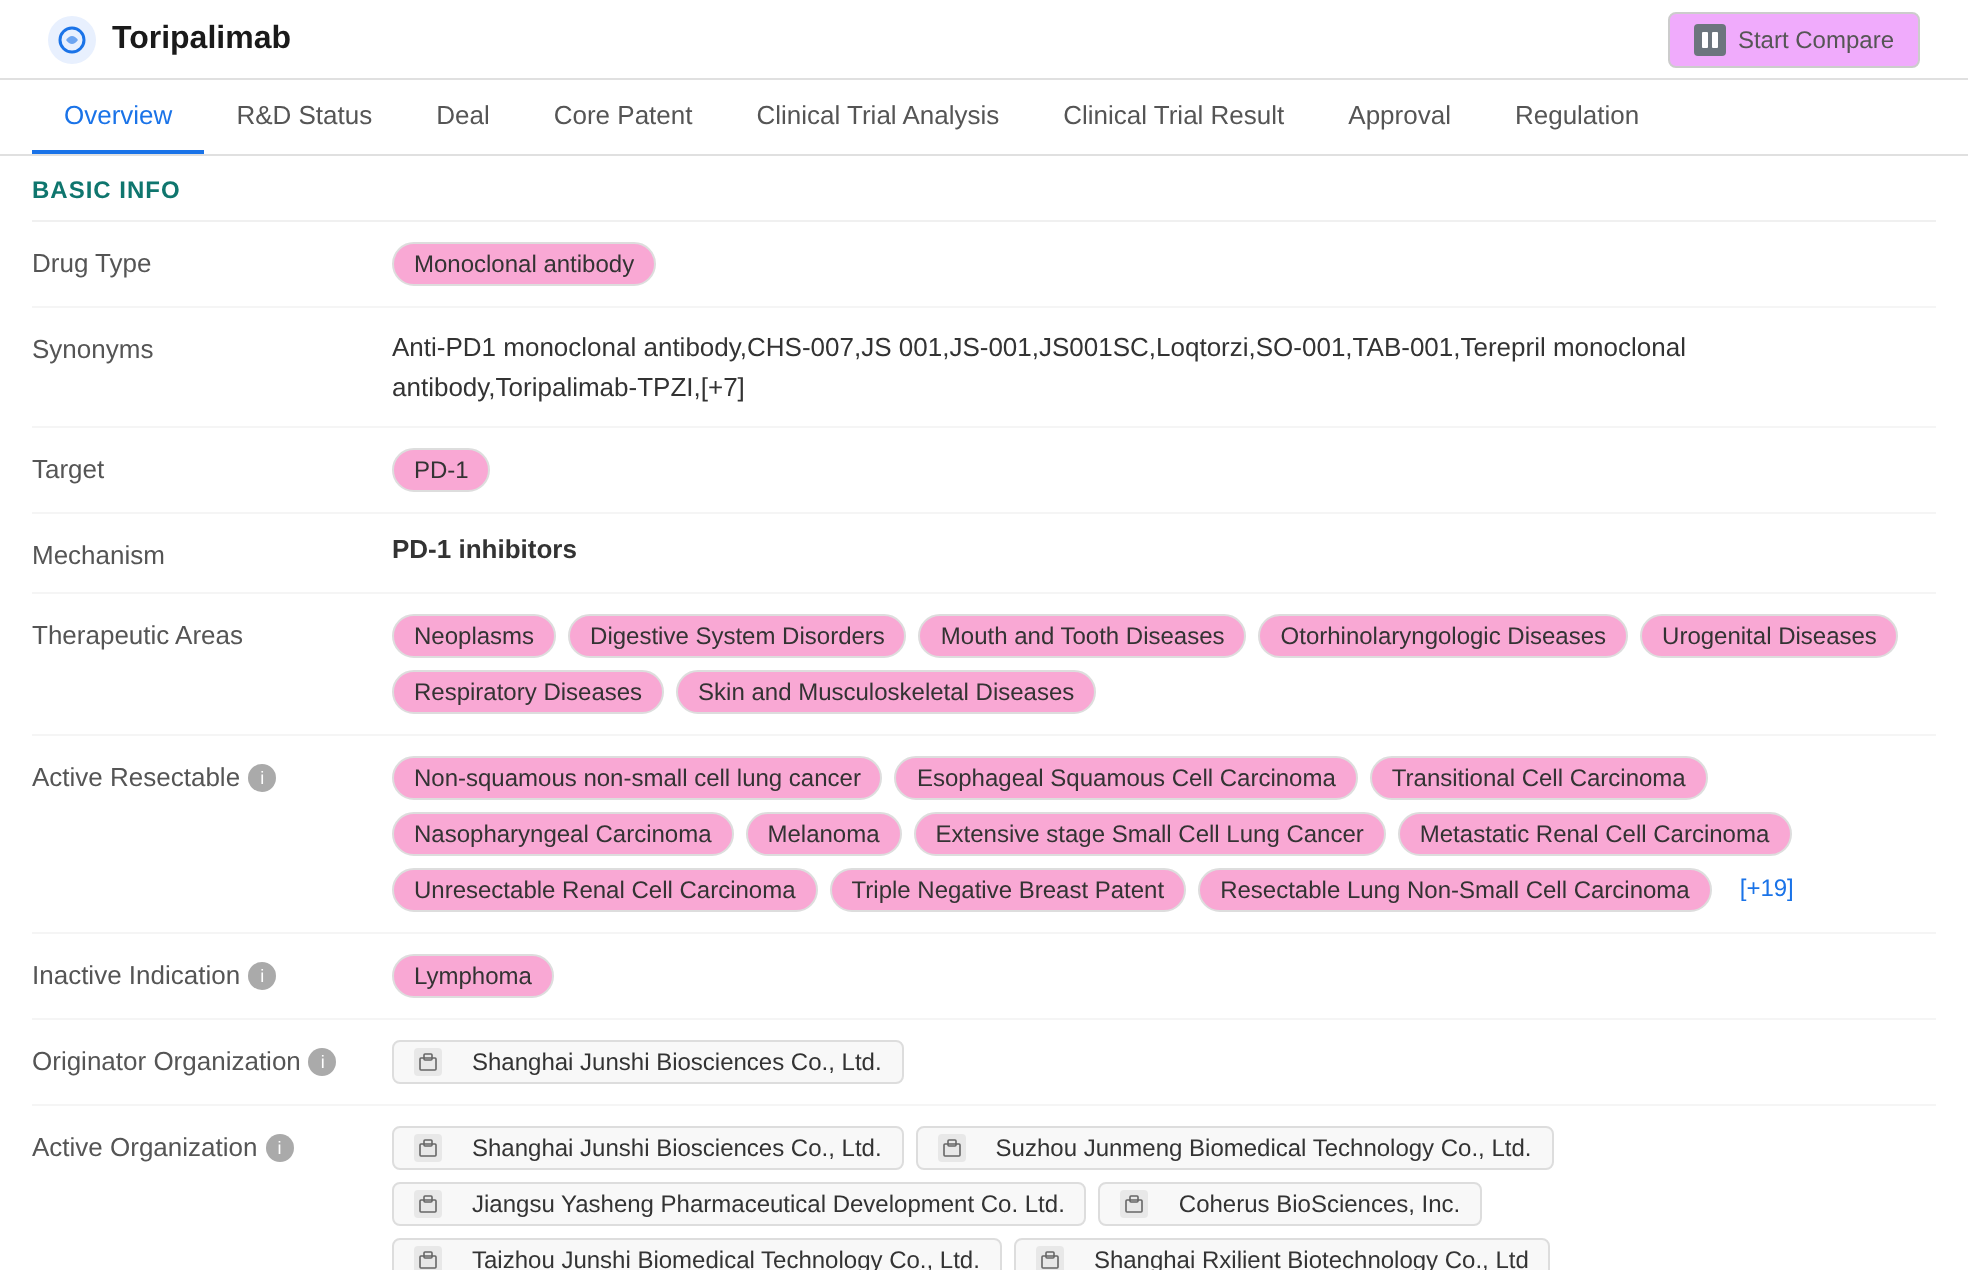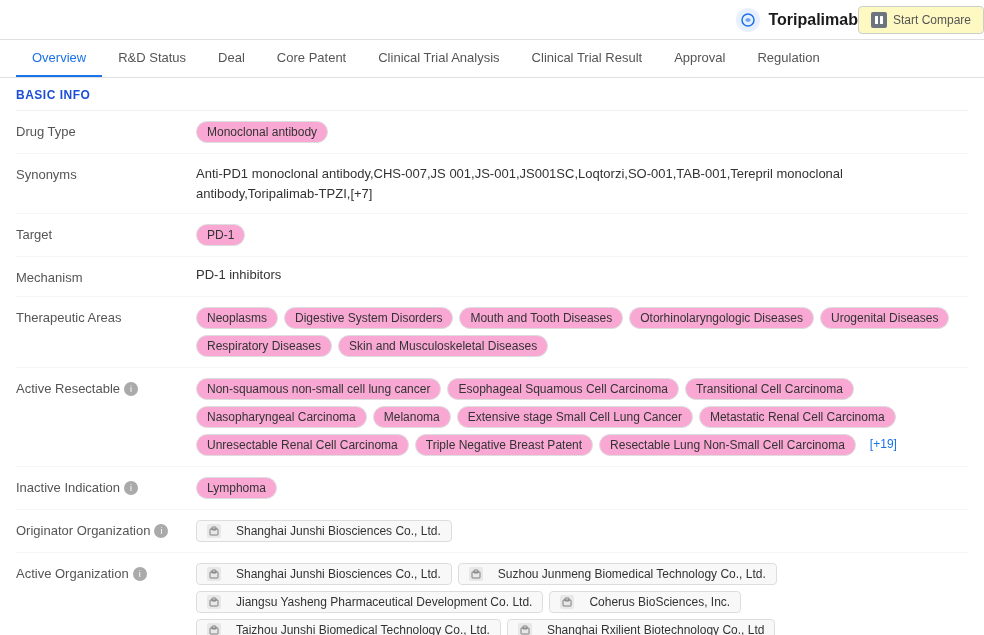--- a/index.html
+++ b/index.html
@@ -1,45 +1,45 @@
 <!DOCTYPE html>
 <html><head>
   <meta charset="utf-8">
   <style>
     * { box-sizing: border-box; margin: 0; padding: 0; }
     body { font-family: -apple-system, BlinkMacSystemFont, 'Segoe UI', sans-serif; font-size: 13px; color: #333; background: #fff; }
     
-    .header { display: flex; align-items: center; justify-content: flex-end; padding: 8px 0; border-bottom: 1px solid #e0e0e0; height: 40px; }
+    .header { display: flex; align-items: center; justify-content: space-between; padding: 8px 24px; border-bottom: 1px solid #e0e0e0; height: 40px; }
     .header-left { display: flex; align-items: center; gap: 8px; }
     .drug-icon { width: 24px; height: 24px; background: #e8f0fe; border-radius: 50%; display: flex; align-items: center; justify-content: center; font-size: 12px; color: #1a73e8; }
     .drug-title { font-size: 16px; font-weight: 600; color: #1a1a1a; }
-    .compare-btn { display: flex; align-items: center; gap: 6px; padding: 5px 12px; border: 1px solid #ccc; border-radius: 4px; background: #fef9c3; cursor: pointer; font-size: 12px; color: #555; }
+    .compare-btn { display: flex; align-items: center; gap: 6px; padding: 5px 12px; border: 1px solid #ccc; border-radius: 4px; background: #f0abfc; cursor: pointer; font-size: 12px; color: #555; }
     .compare-icon { width: 16px; height: 16px; background: #6c757d; border-radius: 2px; display: flex; align-items: center; justify-content: center; color: white; font-size: 9px; }
     
     .nav-tabs { display: flex; padding: 0 16px; border-bottom: 1px solid #e0e0e0; gap: 0; }
     .nav-tab { padding: 10px 16px; font-size: 13px; color: #555; cursor: pointer; border-bottom: 2px solid transparent; white-space: nowrap; }
     .nav-tab.active { color: #1a73e8; border-bottom: 2px solid #1a73e8; font-weight: 500; }
     
     .content { padding: 0 16px; }
-    .section-header { font-size: 12px; font-weight: 600; color: #1d4ed8; padding: 10px 0 8px 0; border-bottom: 1px solid #f0f0f0; margin-bottom: 0; text-transform: uppercase; letter-spacing: 0.5px; }
+    .section-header { font-size: 12px; font-weight: 600; color: #0f766e; padding: 10px 0 8px 0; border-bottom: 1px solid #f0f0f0; margin-bottom: 0; text-transform: uppercase; letter-spacing: 0.5px; }
     
     .row { display: flex; align-items: flex-start; padding: 10px 0; border-bottom: 1px solid #f5f5f5; min-height: 40px; }
     .row-label { width: 180px; min-width: 180px; font-size: 13px; color: #555; display: flex; align-items: flex-start; gap: 4px; padding-top: 3px; }
     .row-label .info-icon { width: 14px; height: 14px; border-radius: 50%; background: #aaa; color: white; font-size: 9px; display: inline-flex; align-items: center; justify-content: center; cursor: pointer; margin-top: 1px; }
     .row-content { flex: 1; display: flex; flex-wrap: wrap; gap: 6px; align-items: flex-start; }
     
     .tag { display: inline-flex; align-items: center; padding: 3px 10px; border-radius: 12px; font-size: 12px; border: 1px solid #ddd; background: #f9a8d4; color: #333; white-space: nowrap; }
     
     .org-tag { display: inline-flex; align-items: center; gap: 15px; padding: 3px 10px; border-radius: 4px; font-size: 12px; border: 1px solid #ddd; background: #f8f8f8; color: #333; white-space: nowrap; }
     .org-icon { width: 14px; height: 14px; background: #e8e8e8; border-radius: 2px; display: flex; align-items: center; justify-content: center; font-size: 8px; color: #666; flex-shrink: 0; }
     
     .more-tag { display: inline-flex; align-items: center; padding: 3px 8px; border-radius: 12px; font-size: 12px; color: #1a73e8; cursor: pointer; }
     
     .synonyms-text { font-size: 13px; color: #333; line-height: 1.5; }
-    .mechanism-text { font-size: 13px; color: #333; font-weight: 400; }
+    .mechanism-text { font-size: 13px; color: #333; font-weight: 700; }
   </style>
 </head>
 <body>
 
 <div class="header">
   <div class="header-left">
     <div class="drug-icon">
       <svg width="14" height="14" viewBox="0 0 14 14" fill="none">
         <circle cx="7" cy="7" r="6" stroke="#1a73e8" stroke-width="1.5" fill="none"></circle>
         <path d="M4 7 Q7 3 10 7 Q7 11 4 7Z" fill="#1a73e8" opacity="0.6"></path>

